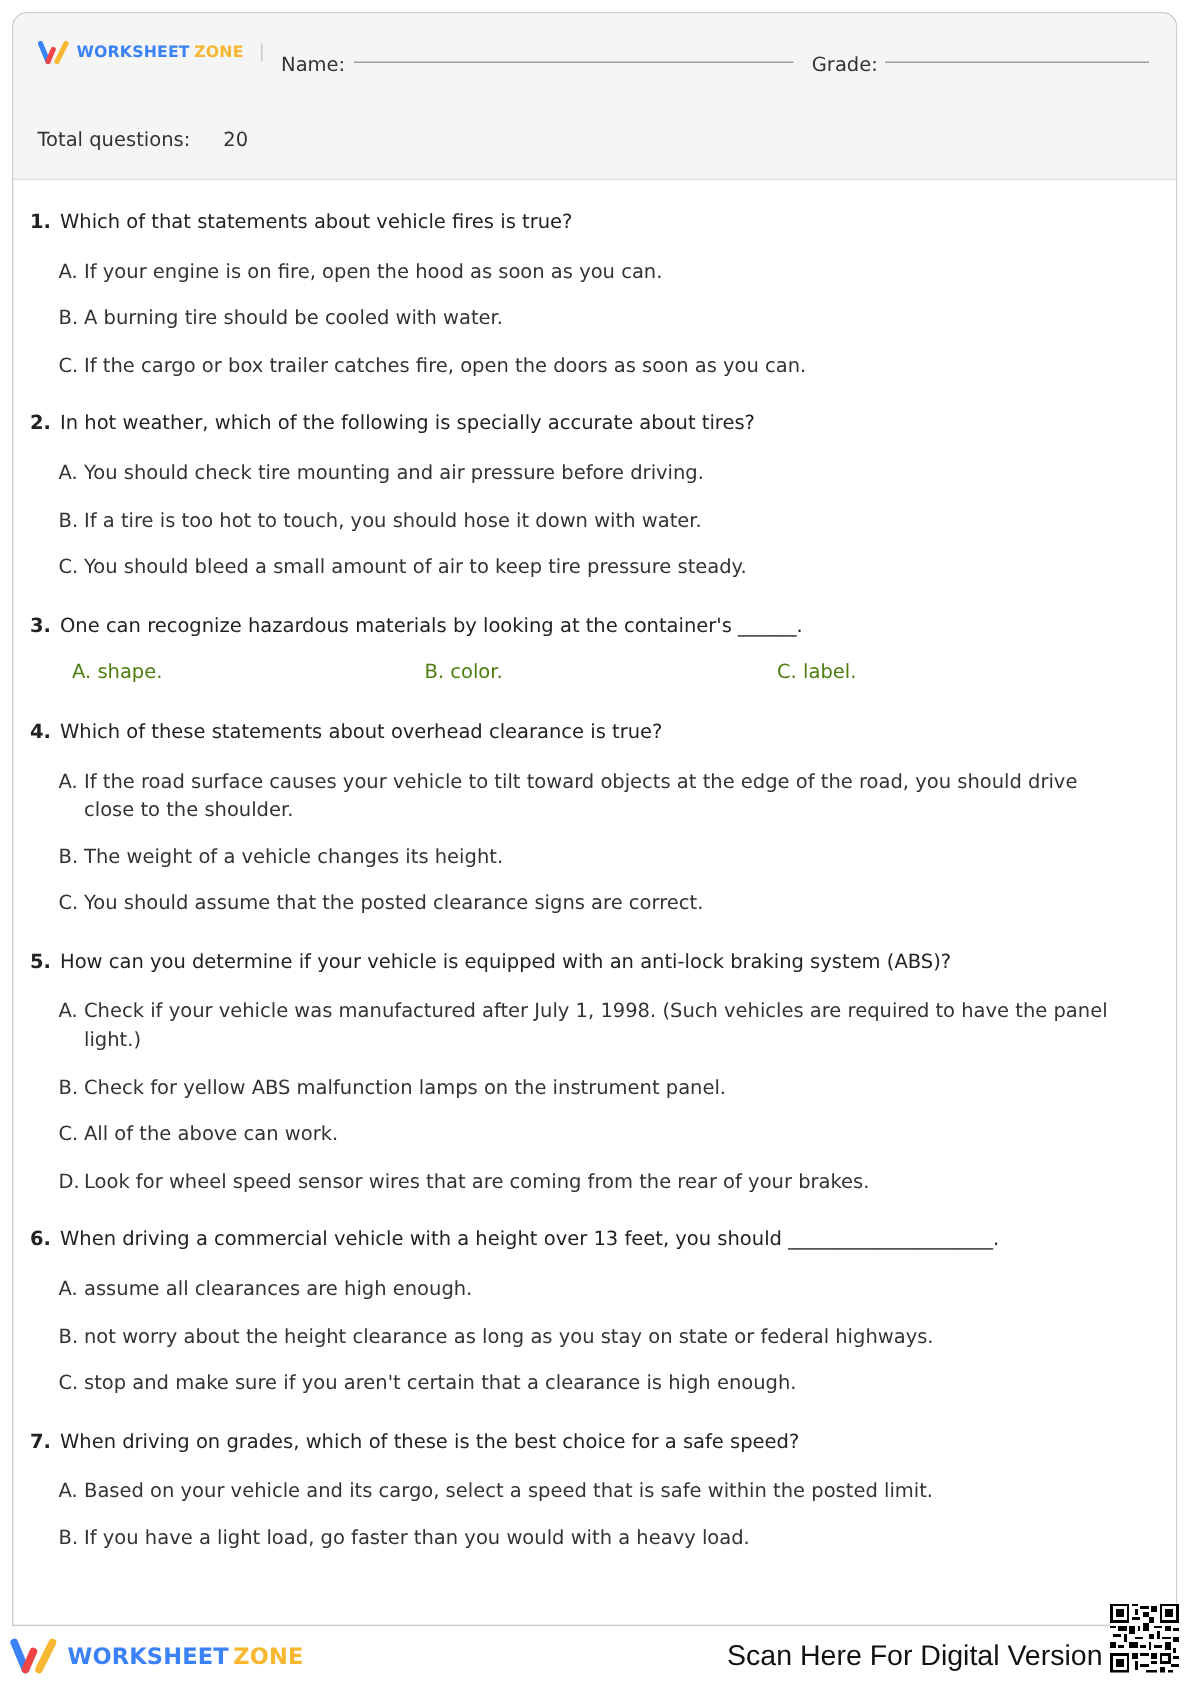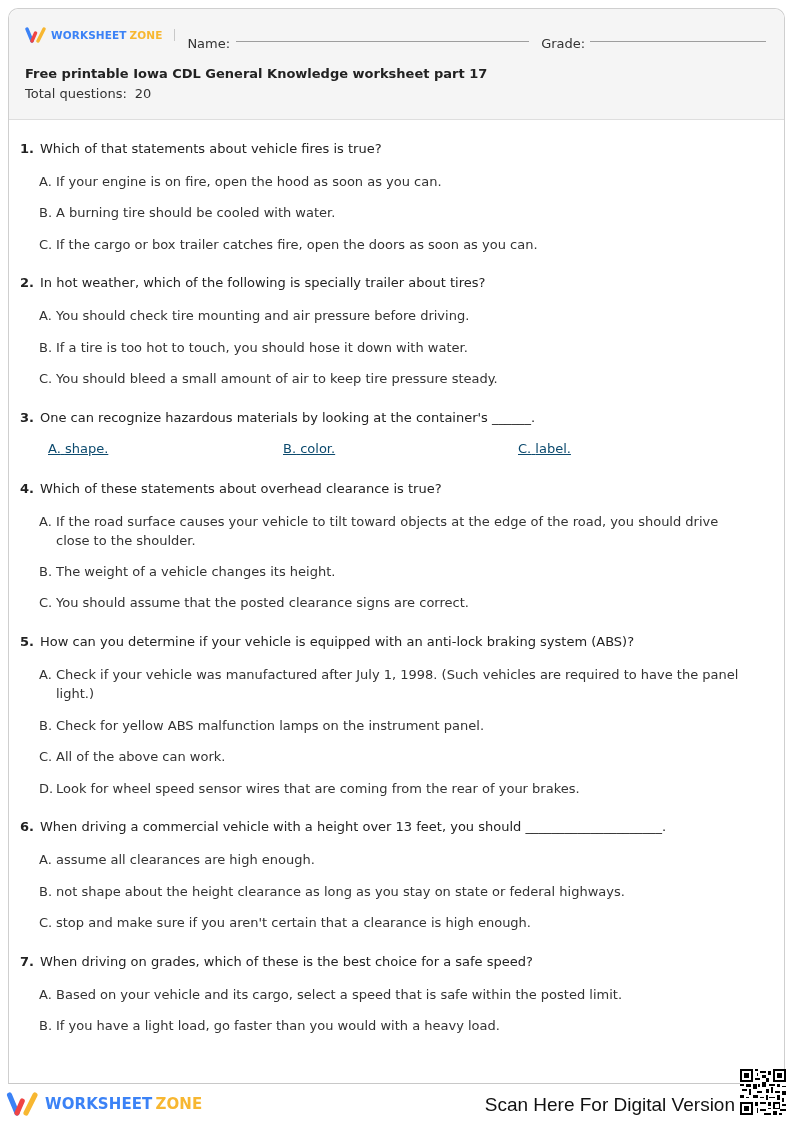--- a/index.html
+++ b/index.html
@@ -25,29 +25,29 @@
   .logo-text .z { color: #f7b731; margin-left: 3px; text-align: center; }
   .sep { width: 1px; height: 12px; background: #c8c8c8; margin: 0 12px 0 12px; }
   .lbl { font-size: 13px; color: #333; margin-top: 16px; }
   .line { border-bottom: 1px solid #9e9e9e; height: 12px; align-self: flex-end; margin-bottom: 3px; }
   .name-line { width: 300px; margin-left: 6px; }
   .grade-lbl { margin-left: 12px; }
   .grade-line { width: 180px; margin-left: 5px; }
 
   .title { position: absolute; left: 16px; top: 57px; font-size: 13px; font-weight: bold; color: #222; }
   .total { position: absolute; left: 16px; top: 77px; font-size: 13px; color: #333; }
-  .total .num { margin-left: 8px; }
+  .total .num { margin-left: 22px; }
   .q { position: absolute; left: 0; right: 0; }
   .q-row { position: absolute; left: 20px; font-size: 13px; color: #222; white-space: nowrap; }
   .q-num { display: inline-block; width: 20px; font-weight: bold; }
   .q-text { display: inline; }
   .opt { position: absolute; left: 39px; width: 705px; font-size: 13px; color: #333; line-height: 19px; }
   .opt .letter { position: absolute; left: 0; top: 0; }
   .opt .otext { display: block; padding-left: 17px; }
-  .opt-inline { position: absolute; font-size: 13px; color: #0c4a6e; white-space: nowrap; text-decoration: underline; }
+  .opt-inline { position: absolute; font-size: 13px; color: #4d7c0f; white-space: nowrap; }
 
   .footer-logo { position: absolute; left: 6px; top: 1092px; display: flex; align-items: center; }
   .footer-logo .logo-text { font-size: 15px; margin-left: 5px; }
   .scan { position: absolute; right: 58px; top: 1094px; font-family: "Liberation Sans", sans-serif; font-size: 19px; color: #111; }
   .qr { position: absolute; left: 740px; top: 1069px; width: 46px; height: 46px; }
 </style>
 </head>
 <body>
 
 <div class="card">
@@ -60,21 +60,20 @@
           <path d="M13 14 L19 2" stroke="#f7b731" stroke-width="3.4" stroke-linecap="round" fill="none"></path>
         </svg>
         <span class="logo-text"><span class="w">WORKSHEET</span><span class="z">ZONE</span></span>
       </div>
       <div class="sep"></div>
       <span class="lbl">Name:</span>
       <div class="line name-line"></div>
       <span class="lbl grade-lbl">Grade:</span>
       <div class="line grade-line"></div>
     </div>
-    <div class="title">Free printable Iowa CDL General Knowledge worksheet part 17</div>
     <div class="total"><span>Total questions:</span><span class="num">20</span></div>
   </div>
 </div>
 
 <div>
 
   <div class="q">
     <div class="q-row" style="top:141px"><span class="q-num">1.</span><span class="q-text">Which of that statements about vehicle fires is true?</span></div>
     <div class="opt" style="top:172px">
         <span class="letter">A.</span>
@@ -84,21 +83,21 @@
         <span class="letter">B.</span>
         <span class="otext">A burning tire should be cooled with water.</span>
       </div>
     <div class="opt" style="top:235px">
         <span class="letter">C.</span>
         <span class="otext">If the cargo or box trailer catches fire, open the doors as soon as you can.</span>
       </div>
   </div>
 
   <div class="q">
-    <div class="q-row" style="top:275px"><span class="q-num">2.</span><span class="q-text">In hot weather, which of the following is specially trailer about tires?</span></div>
+    <div class="q-row" style="top:275px"><span class="q-num">2.</span><span class="q-text">In hot weather, which of the following is specially accurate about tires?</span></div>
     <div class="opt" style="top:306px">
         <span class="letter">A.</span>
         <span class="otext">You should check tire mounting and air pressure before driving.</span>
       </div>
     <div class="opt" style="top:338px">
         <span class="letter">B.</span>
         <span class="otext">If a tire is too hot to touch, you should hose it down with water.</span>
       </div>
     <div class="opt" style="top:369px">
         <span class="letter">C.</span>
@@ -150,21 +149,21 @@
   </div>
 
   <div class="q">
     <div class="q-row" style="top:819px"><span class="q-num">6.</span><span class="q-text">When driving a commercial vehicle with a height over 13 feet, you should _____________________.</span></div>
     <div class="opt" style="top:850px">
         <span class="letter">A.</span>
         <span class="otext">assume all clearances are high enough.</span>
       </div>
     <div class="opt" style="top:882px">
         <span class="letter">B.</span>
-        <span class="otext">not shape about the height clearance as long as you stay on state or federal highways.</span>
+        <span class="otext">not worry about the height clearance as long as you stay on state or federal highways.</span>
       </div>
     <div class="opt" style="top:913px">
         <span class="letter">C.</span>
         <span class="otext">stop and make sure if you aren't certain that a clearance is high enough.</span>
       </div>
   </div>
 
   <div class="q">
     <div class="q-row" style="top:954px"><span class="q-num">7.</span><span class="q-text">When driving on grades, which of these is the best choice for a safe speed?</span></div>
     <div class="opt" style="top:985px">

